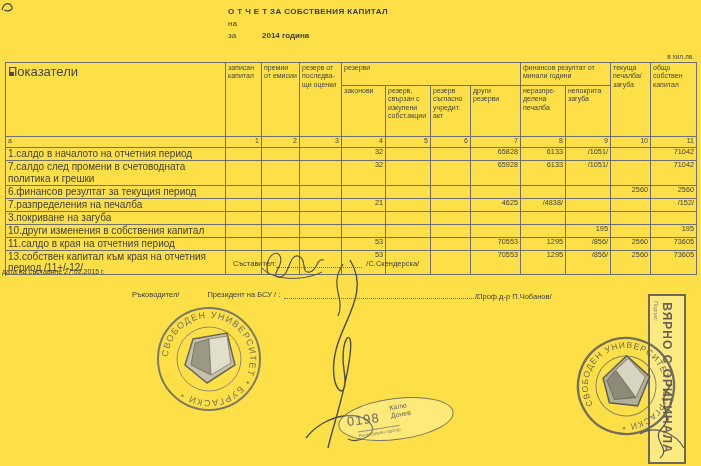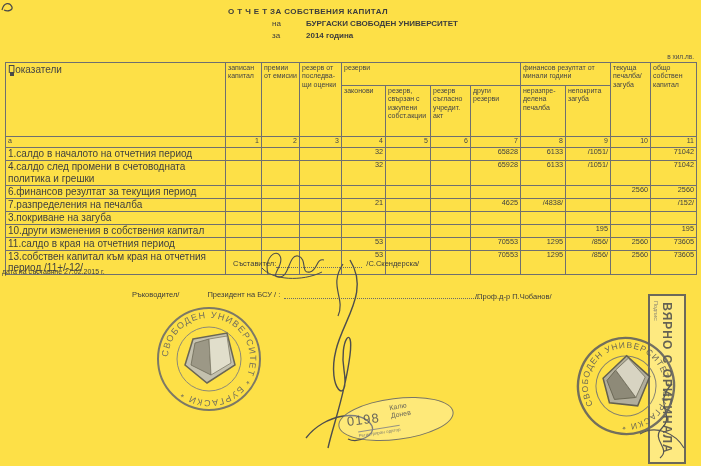--- a/index.html
+++ b/index.html
@@ -1,30 +1,30 @@
 <!DOCTYPE html>
 <html><head>
 <meta charset="utf-8">
 <style>
   html,body{margin:0;padding:0;background:#e8e8e8;}
   .page{position:relative;width:701px;height:466px;background:#fde047;overflow:hidden;
         font-family:"Liberation Sans",sans-serif;color:#3c3c3c;}
   
   .doc-header{position:absolute;left:228px;top:7px;font-size:8px;line-height:10px;}
   .doc-header .t{font-weight:bold;letter-spacing:.4px;}
-  .hline{display:flex;margin-top:2px;margin-left:44px;}
+  .hline{display:flex;margin-top:2px;}
   .hline .lbl{width:34px;font-weight:normal;}
   .hline .v{font-weight:bold;}
   .units{position:absolute;right:7px;top:53px;font-size:6.5px;color:#4a4a4a;}
   
   table.eq{position:absolute;left:5px;top:62px;width:691px;border-collapse:collapse;
            table-layout:fixed;font-size:7px;line-height:1.18;color:#3f3f3f;}
   table.eq td{border:1px solid #6f6f6f;padding:1px 2px;overflow:hidden;vertical-align:top;}
   thead td{color:#454545;}
-  td.vtop{vertical-align:top;font-size:10px;}
+  td.vtop{vertical-align:top;font-size:13px;}
   td.vmid{vertical-align:middle;}
   tr.h1 td.grp{height:20px;vertical-align:top;}
   tr.h2 td{height:48px;}
   tr.hnum td{height:10px;text-align:right;font-size:7px;padding:0 2px;}
   tr.hnum td:first-child{text-align:left;}
   tbody td.rowlabel{text-align:left;font-size:10px;padding:0 2px;}
   tbody td.val{text-align:right;font-size:7.3px;height:12px;padding:0 2px;}
   
   .date-line{position:absolute;left:2px;top:268px;font-size:7px;}
   .preparer-line{position:absolute;left:233px;top:259px;font-size:7.5px;display:flex;align-items:flex-end;}
@@ -61,21 +61,20 @@
 
   <svg class="corner-mark" width="20" height="14">
     <path d="M2,10 C4,2 10,2 12,7 C13,10 8,12 4,10" fill="none" stroke="#4a4a4a" stroke-width="1.2"></path>
   </svg>
   <div class="tiny-square"></div>
 
   <div class="doc-header">
     <div class="t">О Т Ч Е Т  ЗА СОБСТВЕНИЯ КАПИТАЛ</div>
     <div class="hline">
       <span class="lbl">на</span>
-      <span class="v">БУРГАСКИ СВОБОДЕН УНИВЕРСИТЕТ</span>
     </div>
     <div class="hline">
       <span class="lbl">за</span>
       <span class="v">2014 година</span>
     </div>
   </div>
 
   <div class="units">в хил.лв.</div>
 
   <table class="eq">
@@ -136,21 +135,21 @@
           <td class="val">32</td>
           <td class="val"></td>
           <td class="val"></td>
           <td class="val">65828</td>
           <td class="val">6133</td>
           <td class="val">/1051/</td>
           <td class="val"></td>
           <td class="val">71042</td>
         </tr>
         <tr>
-          <td class="rowlabel">4.салдо след промени в счетоводната политика и грешки</td>
+          <td class="rowlabel">7.салдо след промени в счетоводната политика и грешки</td>
           <td class="val"></td>
           <td class="val"></td>
           <td class="val"></td>
           <td class="val">32</td>
           <td class="val"></td>
           <td class="val"></td>
           <td class="val">65928</td>
           <td class="val">6133</td>
           <td class="val">/1051/</td>
           <td class="val"></td>

